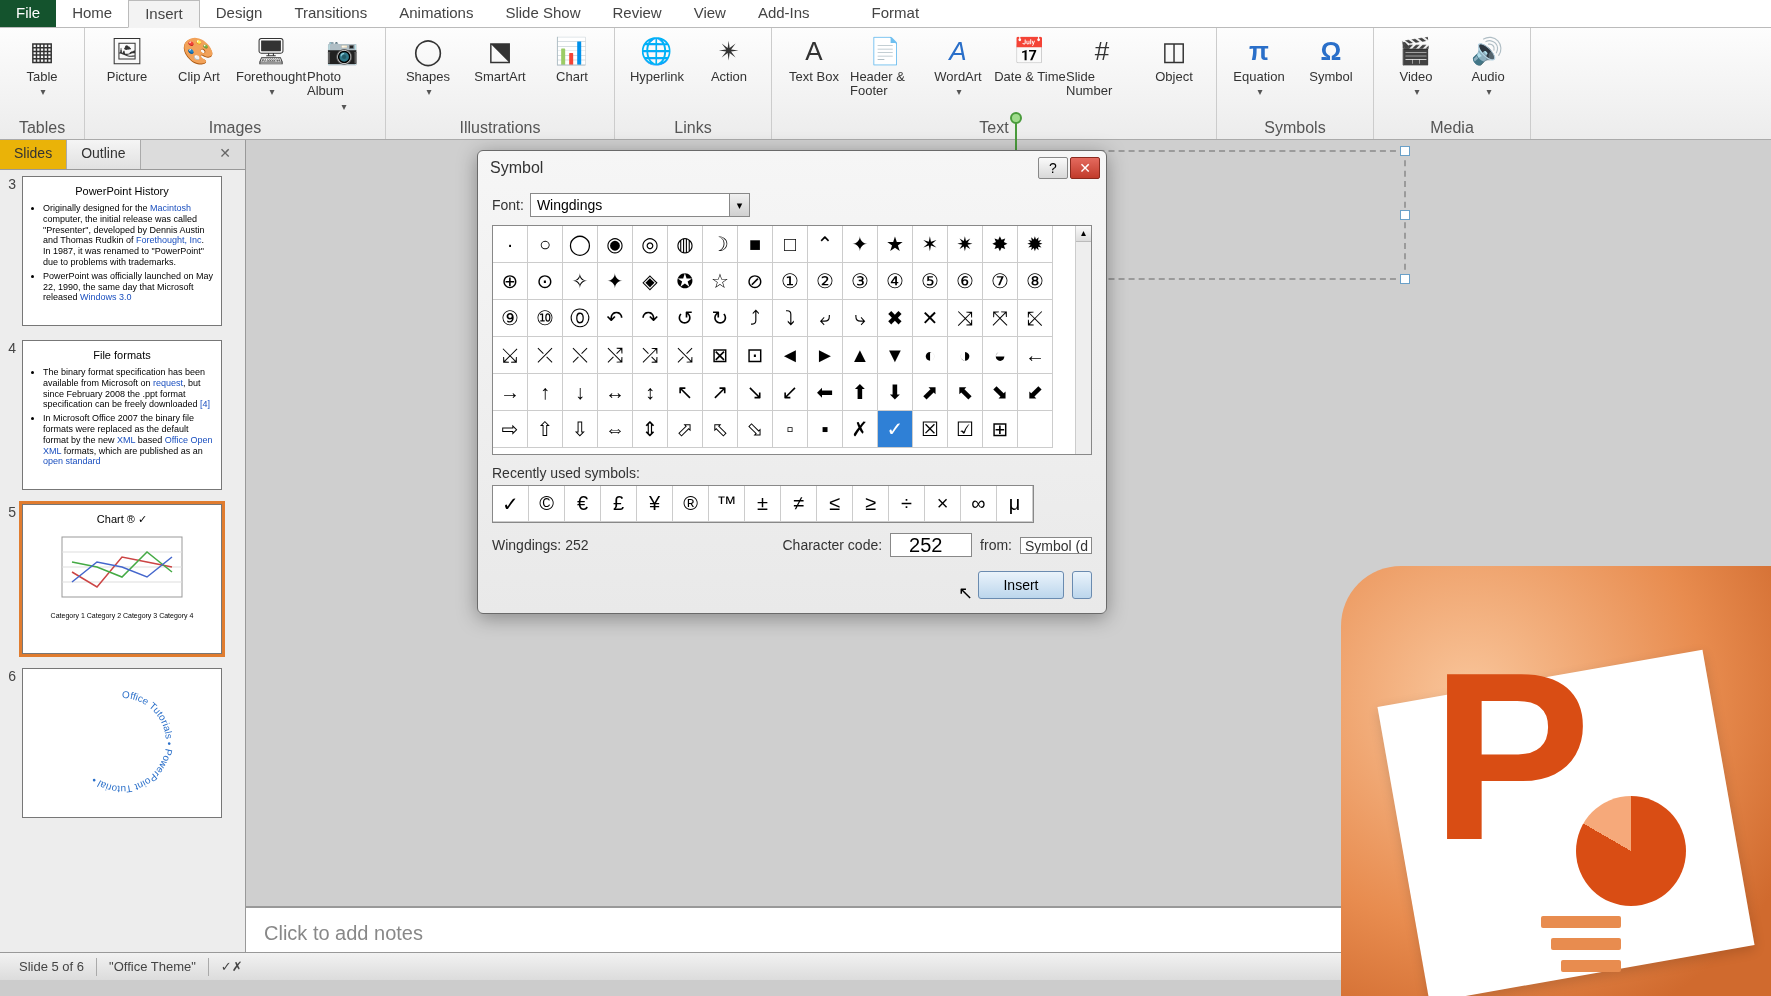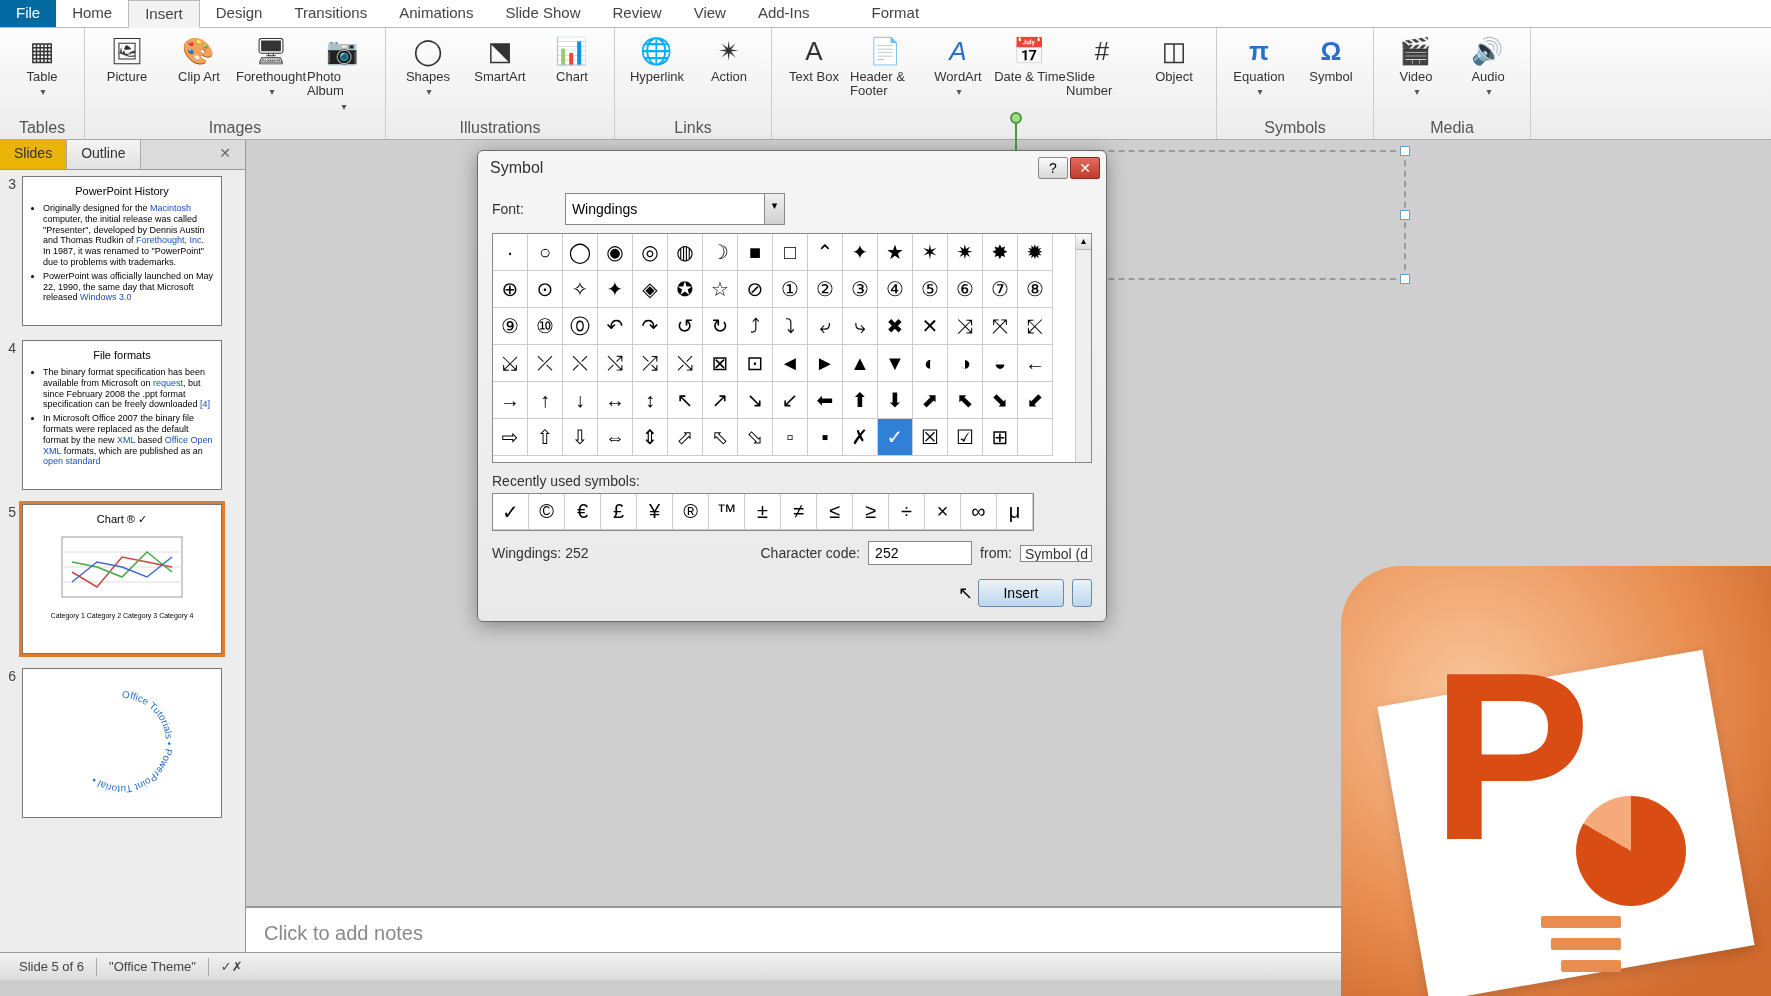--- a/index.html
+++ b/index.html
@@ -1,20 +1,20 @@
 <!DOCTYPE html>
 <html><head>
 <meta charset="utf-8">
 <style>
 * { margin:0; padding:0; box-sizing:border-box; font-family:"Segoe UI",Tahoma,sans-serif; }
 body { background:#ccc; width:1771px; height:996px; overflow:hidden; position:relative; font-size:14px; }
 
 .tabs { display:flex; background:#fff; border-bottom:1px solid #bbb; height:28px; }
 .tab { padding:4px 16px; font-size:15px; color:#444; cursor:pointer; }
-.tab.file { background:#0369a1; color:#fff; }
+.tab.file { background:#14532d; color:#fff; }
 .tab.active { background:#f3f3f3; border:1px solid #bbb; border-bottom:1px solid #f3f3f3; margin-bottom:-1px; }
 
 .ribbon { display:flex; background:linear-gradient(#fdfdfd,#ececec); height:112px; border-bottom:1px solid #aaa; }
 .group { border-right:1px solid #ccc; display:flex; flex-direction:column; padding:2px 6px 0; }
 .group-btns { display:flex; flex:1; align-items:flex-start; }
 .group-label { text-align:center; font-size:16px; color:#555; padding:2px 0; }
 .rbtn { display:flex; flex-direction:column; align-items:center; width:72px; padding-top:4px; cursor:pointer; font-size:13px; color:#333; line-height:1.1; }
 .rbtn .ico { width:40px; height:34px; margin-bottom:2px; display:flex; align-items:center; justify-content:center; font-size:26px; }
 .arrow-down::after { content:"▾"; font-size:10px; color:#555; margin-left:2px; }
 
@@ -42,35 +42,35 @@
 .notes { position:absolute; left:0; right:0; bottom:0; height:62px; background:#fff; border-top:2px solid #999; padding:14px 18px; color:#888; font-size:20px; }
 
 .dialog { position:absolute; left:477px; top:150px; width:630px; background:linear-gradient(#f6f6f6,#e9e9e9); border:1px solid #6a6a6a; border-radius:6px; box-shadow:0 4px 20px rgba(0,0,0,.35); }
 .titlebar { display:flex; align-items:center; height:34px; padding:0 6px 0 12px; }
 .titlebar-title { flex:1; font-size:16px; color:#333; }
 .tbtn { width:30px; height:22px; margin-left:2px; border:1px solid #888; background:linear-gradient(#fafafa,#d8d8d8); text-align:center; line-height:20px; font-size:14px; border-radius:2px; }
 .tbtn.close { background:linear-gradient(#e46a5e,#c13b2b); color:#fff; border-color:#8a2a1e; }
 .dlg-body { padding:8px 14px 14px; }
 .row { display:flex; align-items:center; margin-bottom:8px; }
 .row label { font-size:14px; color:#333; margin-right:6px; }
-.combo { flex:0 0 220px; display:flex; border:1px solid #888; background:#fff; height:32px;margin-left:35px; }
+.combo { flex:0 0 220px; display:flex; border:1px solid #888; background:#fff; height:24px; }
 .combo input { flex:1; border:none; padding:0 6px; font-size:14px; outline:none; }
 .combo .cbtn { width:20px; background:linear-gradient(#f0f0f0,#d0d0d0); border-left:1px solid #888; text-align:center; line-height:22px; font-size:11px; }
 .grid-wrap { border:1px solid #888; background:#fff; height:230px; position:relative; overflow:hidden; }
 .sym-grid { display:grid; grid-template-columns:repeat(16,35px); grid-auto-rows:37px; }
 .sym { border-right:1px solid #ccc; border-bottom:1px solid #ccc; display:flex; align-items:center; justify-content:center; font-size:20px; cursor:pointer; background:#fff; }
 .sym.sel { background:#2f80d6; color:#fff; }
 .gscroll { position:absolute; right:0; top:0; bottom:0; width:16px; background:#eee; border-left:1px solid #ccc; }
 .gscroll .sbtn{height:16px;background:linear-gradient(#fafafa,#dcdcdc);border-bottom:1px solid #bbb;text-align:center;font-size:10px;line-height:14px;}
 .recent-label { font-size:14px; margin:10px 0 4px; color:#333; }
 .recent-grid { display:grid; grid-template-columns:repeat(15,36px); grid-auto-rows:36px; border:1px solid #888; background:#fff; width:fit-content;}
 .recent-grid .sym{font-size:20px;}
 .info-row { display:flex; align-items:center; margin-top:10px; font-size:14px; color:#333; gap:8px;}
 .info-row .spacer { flex:1; }
-.cc-input { width:104px; height:24px; border:1px solid #888; padding:0 6px; font-size:14px; }
+.cc-input { width:82px; height:24px; border:1px solid #888; padding:0 18px; font-size:20px; }
 .from-combo { width:72px; height:17px; border:1px solid #888; background:#fff; padding:0 4px; font-size:14px; overflow:hidden; white-space:nowrap;text-align:right;}
 .dlg-buttons { display:flex; justify-content:flex-end; gap:8px; margin-top:14px; }
 .dbtn { min-width:86px; height:28px; border:1px solid #6a8bb0; background:linear-gradient(#eaf3fb,#bcd6ec); border-radius:3px; font-size:14px; }
 .dbtn.cut { width:20px; min-width:20px; overflow:hidden; }
 .cursor { position:absolute; left:958px; top:582px; font-size:18px; pointer-events:none; color:#000;}
 
 .status { position:absolute; left:0; right:0; bottom:16px; height:28px; background:linear-gradient(#f2f2f2,#dcdcdc); border-top:1px solid #999; display:flex; align-items:center; font-size:13px; color:#444; padding:0 19px; gap:12px;}
 .status .sep{border-left:1px solid #aaa;height:18px;}
 .status .right{margin-left:auto;display:flex;align-items:center;gap:6px;}
 .vbtn{width:20px;height:18px;border:1px solid #999;background:#fff;font-size:11px;text-align:center;line-height:16px;}
@@ -187,20 +187,21 @@
         </div>
       <div class="rbtn">
           <div class="ico">#</div>
           <span>Slide Number</span>
         </div>
       <div class="rbtn">
           <div class="ico">◫</div>
           <span>Object</span>
         </div>
     </div>
+    <div class="group-label">Text</div>
   </div>
   <div class="group">
     <div class="group-btns">
       <div class="rbtn">
           <div class="ico" style="color:#2a6fc9;font-weight:bold">π</div>
           <span>Equation</span>
           <span class="arrow-down"></span>
         </div>
       <div class="rbtn">
           <div class="ico" style="color:#2a6fc9;font-weight:bold">Ω</div>

